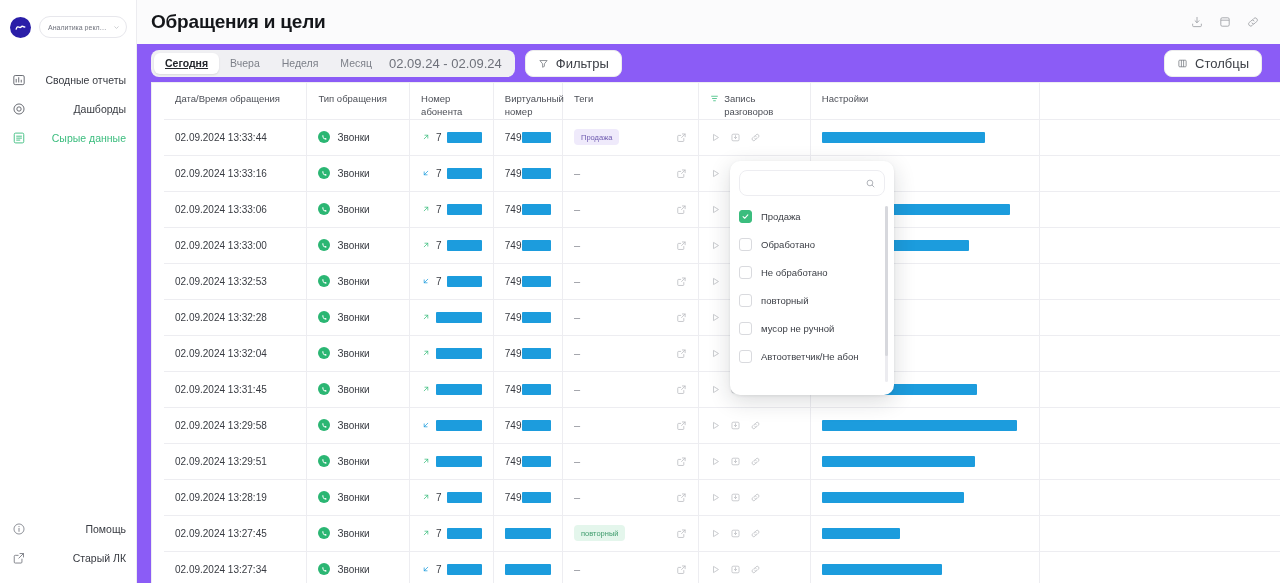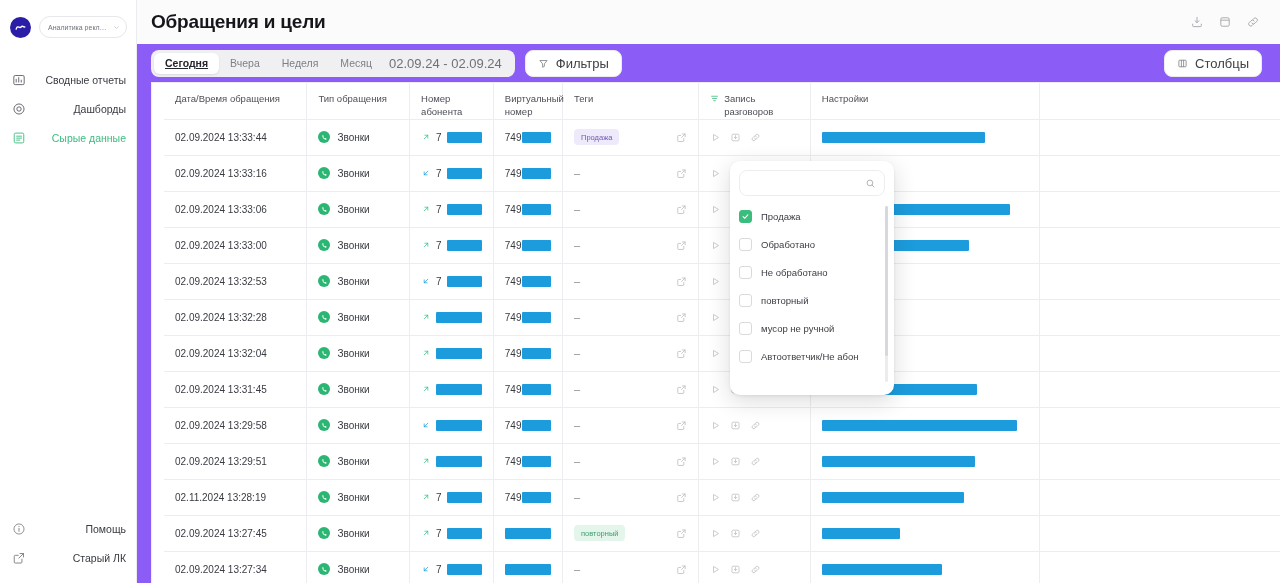--- a/index.html
+++ b/index.html
@@ -931,21 +931,21 @@
                   <svg class="act" viewBox="0 0 20 20" fill="none">
                     <path d="M8.4 11.6a3 3 0 004.4.2l2.2-2.2a3 3 0 10-4.2-4.2l-1 1" stroke="#84878f" stroke-width="1.4" stroke-linecap="round"></path>
                     <path d="M11.6 8.4a3 3 0 00-4.4-.2L5 10.4a3 3 0 104.2 4.2l1-1" stroke="#84878f" stroke-width="1.4" stroke-linecap="round"></path>
                   </svg>
                 </div>
               </td>
               <td class="c-emp"><span class="redact" style="width:153px;background:#1c9cdd"></span></td>
               <td class="c-rest"></td>
             </tr>
             <tr>
-              <td class="c-date">02.11.2024 13:28:19</td>
+              <td class="c-date">02.09.2024 13:28:19</td>
               <td class="c-type">
                 <div class="type-cell">
                   <span class="phone-dot">
                     <svg width="7" height="7" viewBox="0 0 20 20" fill="#fff">
                       <path d="M5.6 3.4c.6 0 1 .3 1.2.9l.7 2c.2.5 0 1-.4 1.3l-.9.6a8 8 0 004.6 4.6l.6-.9c.3-.4.8-.6 1.3-.4l2 .7c.6.2.9.6.9 1.2v1.8c0 .8-.7 1.4-1.5 1.3C7.8 15.7 4.3 12.2 3.5 5.2c-.1-.8.5-1.5 1.3-1.5z"></path>
                     </svg>
                   </span>
                   <span>Звонки</span>
                 </div>
               </td>

